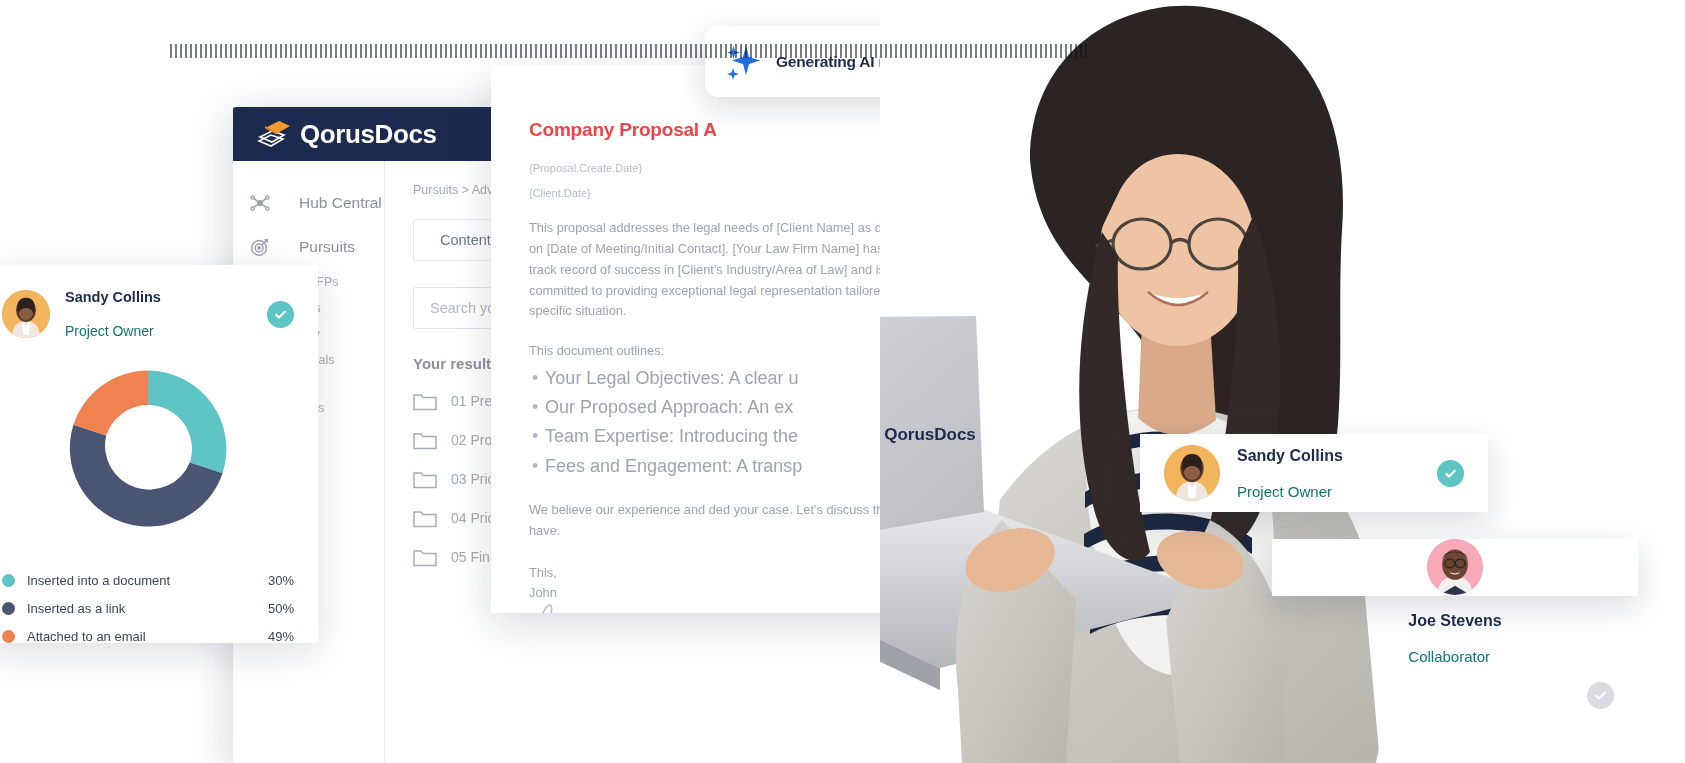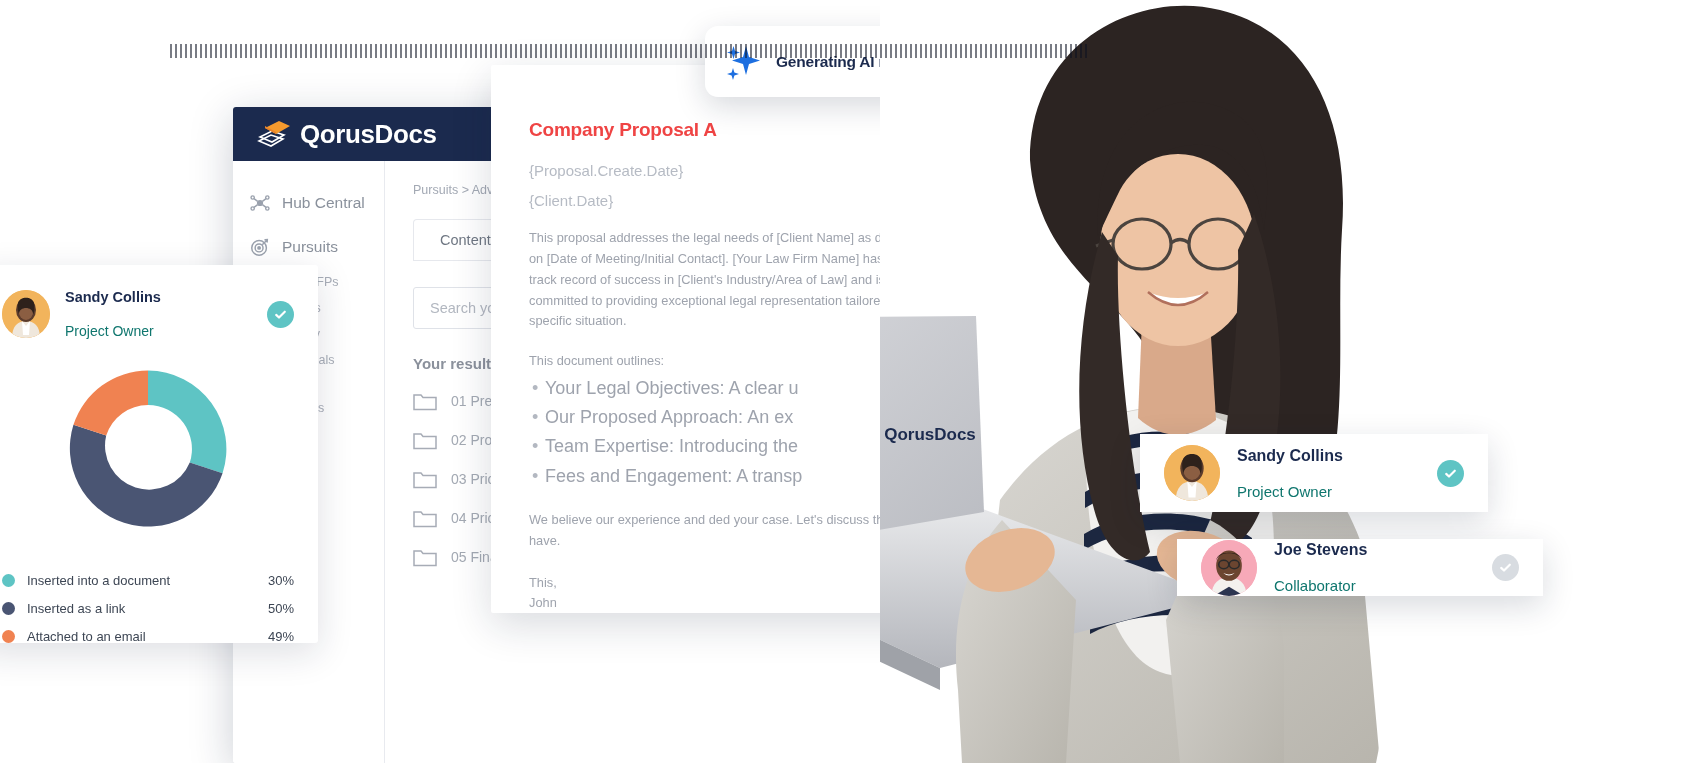--- a/index.html
+++ b/index.html
@@ -27,21 +27,21 @@
   .logo-mark { width: 34px; height: 30px; position: relative; flex: none; }
   .logo-text { color: #fff; font-size: 26px; font-weight: 700; letter-spacing: -.4px; }
   .welcome { color: #d9e0ee; font-size: 14.5px; }
   .welcome b { color: #fff; font-weight: 700; margin-left: 4px; }
 
   
   .sidebar {
     position: absolute; left: 0; top: 54px; width: 152px; height: 602px;
     background: #fff; border-right: 1px solid #e8eaef; padding-top: 20px;
   }
-  .nav-item { display: flex; align-items: center; gap: 11px; padding: 11px 16px; }
+  .nav-item { display: flex; align-items: center; gap: 28px; padding: 11px 16px; }
   .nav-ico { width: 22px; height: 22px; flex: none; color: #9aa1ad; }
   .nav-label { font-size: 15.5px; color: #8a919c; white-space: nowrap; }
   .nav-sub { font-size: 12.5px; color: #a8aeb8; padding: 6px 16px 6px 46px; white-space: nowrap; }
 
   
   .main { position: absolute; left: 152px; top: 54px; right: 0; bottom: 0; background: #fff; padding: 22px 28px; }
   .breadcrumb { font-size: 12.5px; color: #a3a9b4; margin-bottom: 22px; white-space: nowrap; }
   .tabs { display: flex; gap: 0; border-bottom: 1px solid #e6e8ed; }
   .tab {
     font-size: 14.5px; color: #8f96a1; padding: 12px 26px;
@@ -59,21 +59,21 @@
   .folder-ico { width: 24px; height: 20px; flex: none; color: #a7acb6; }
   .result-label { font-size: 14px; color: #a3a9b3; white-space: nowrap; }
 
   
   .doc-card {
     position: absolute; left: 491px; top: 65px; width: 492px; height: 548px;
     background: #fff; box-shadow: 0 12px 40px rgba(20,30,55,.16); border-radius: 2px;
     padding: 54px 38px 0 38px; overflow: hidden;
   }
   .doc-title { font-size: 19px; font-weight: 700; color: #ef4444; letter-spacing: -.2px; margin-bottom: 21px; }
-  .doc-token { font-size: 15px; color: #b6bbc4; margin-bottom: 13px; }
+  .doc-token { font-size: 11px; color: #b6bbc4; margin-bottom: 13px; }
   .doc-para { font-size: 12.8px; line-height: 1.63; color: #9ea3ad; margin-top: 19px; }
   .doc-list { list-style: none; margin-top: 2px; }
   .doc-list li {
     font-size: 18px; line-height: 1.62; color: #9ea3ad; padding-left: 16px; position: relative;
     white-space: nowrap; overflow: hidden;
   }
   .doc-list li::before { content: "•"; position: absolute; left: 3px; color: #b3b8c1; }
   .sig { margin-top: 10px; width: 90px; height: 46px; color: #b9bec6; }
 
   
@@ -115,21 +115,21 @@
   .dot { width: 13px; height: 13px; border-radius: 50%; flex: none; margin-right: 12px; }
   .legend-label { color: #3d4654; }
   .legend-val { margin-left: auto; color: #3d4654; }
 
   
   .pcard {
     position: absolute; background: #fff; box-shadow: 0 10px 32px rgba(20,30,55,.16);
     display: flex; align-items: center; gap: 17px; padding: 0 24px;
   }
   .pcard.sandy { left: 1140px; top: 434px; width: 348px; height: 78px; }
-  .pcard.joe   { left: 1177px; top: 539px; width: 366px; height: 57px; }
+  .pcard.joe   { left: 1272px; top: 539px; width: 366px; height: 57px; flex-direction: column; }
   .pcard .avatar { width: 56px; height: 56px; }
   .pcard .p-name { font-size: 16px; }
   .pcard .p-role { font-size: 15px; }
 
   
   .photo { position: absolute; left: 880px; top: 0; width: 640px; height: 763px; overflow: hidden; }
   .laptop-brand { font-size: 17px; font-weight: 700; color: #1b2a4e; }
 
   .noise-top { position: absolute; left: 170px; top: 44px; width: 920px; height: 14px;
     background: repeating-linear-gradient(90deg,#0b1020 0 2px,transparent 2px 5px); opacity: .55; }

